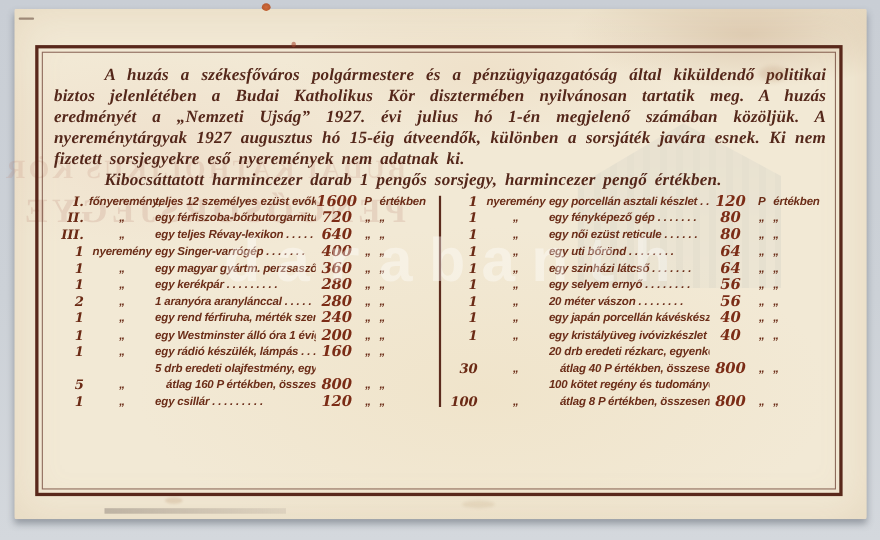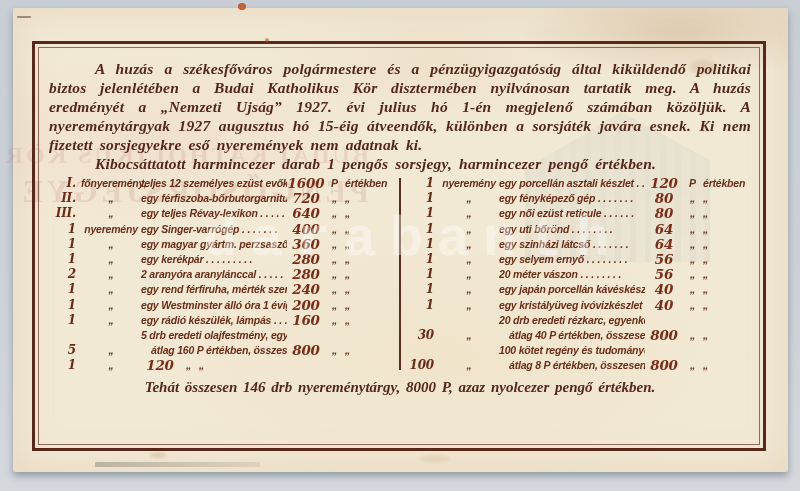--- a/index.html
+++ b/index.html
@@ -163,21 +163,21 @@
                 <div>egy kerékpár  .  .  .  .  .  .  .  .  .</div>
               </span>
     <span class="c-val">280</span>
     <span class="c-p">„</span>
     <span class="c-unit">„</span>
   </div>
             <div class="prow">
     <span class="c-no">2</span>
     <span class="c-type">„</span>
     <span class="c-item">
-                <div>2 aranyóra aranylánccal  .  .  .  .  .</div>
+                <div>1 aranyóra aranylánccal  .  .  .  .  .</div>
               </span>
     <span class="c-val">280</span>
     <span class="c-p">„</span>
     <span class="c-unit">„</span>
   </div>
             <div class="prow">
     <span class="c-no">1</span>
     <span class="c-type">„</span>
     <span class="c-item">
                 <div>egy rend férfiruha, mérték szerint  .</div>
@@ -213,20 +213,23 @@
                 <div>5 drb eredeti olajfestmény, egyenként</div>
                 <div class="second">átlag 160 P értékben, összesen  .  .</div>
               </span>
     <span class="c-val">800</span>
     <span class="c-p">„</span>
     <span class="c-unit">„</span>
   </div>
             <div class="prow">
     <span class="c-no">1</span>
     <span class="c-type">„</span>
+    <span class="c-item">
+                <div>egy csillár  .  .  .  .  .  .  .  .  .</div>
+              </span>
     <span class="c-val">120</span>
     <span class="c-p">„</span>
     <span class="c-unit">„</span>
   </div>
           </div>
         <div class="col-divider"></div>
         <div class="half" id="prizes-right">
             <div class="prow">
     <span class="c-no">1</span>
     <span class="c-type">nyeremény</span>
@@ -335,21 +338,20 @@
                 <div>100 kötet regény és tudományos könyv</div>
                 <div class="second">átlag 8 P értékben, összesen  .  .</div>
               </span>
     <span class="c-val">800</span>
     <span class="c-p">„</span>
     <span class="c-unit">„</span>
   </div>
           </div>
       </div>
 
-      <p class="summary">Tehát összesen 146 drb nyereménytárgy, 8000 P, azaz nyolcezer pengő értékben.</p>
 
     </div>
   </div>
 
   <div class="printer-mark"></div>
   <div class="watermark">darabanth</div>
 </div>
 
 <div class="stain stain-orange"></div>
 <div class="stain stain-dash"></div>

